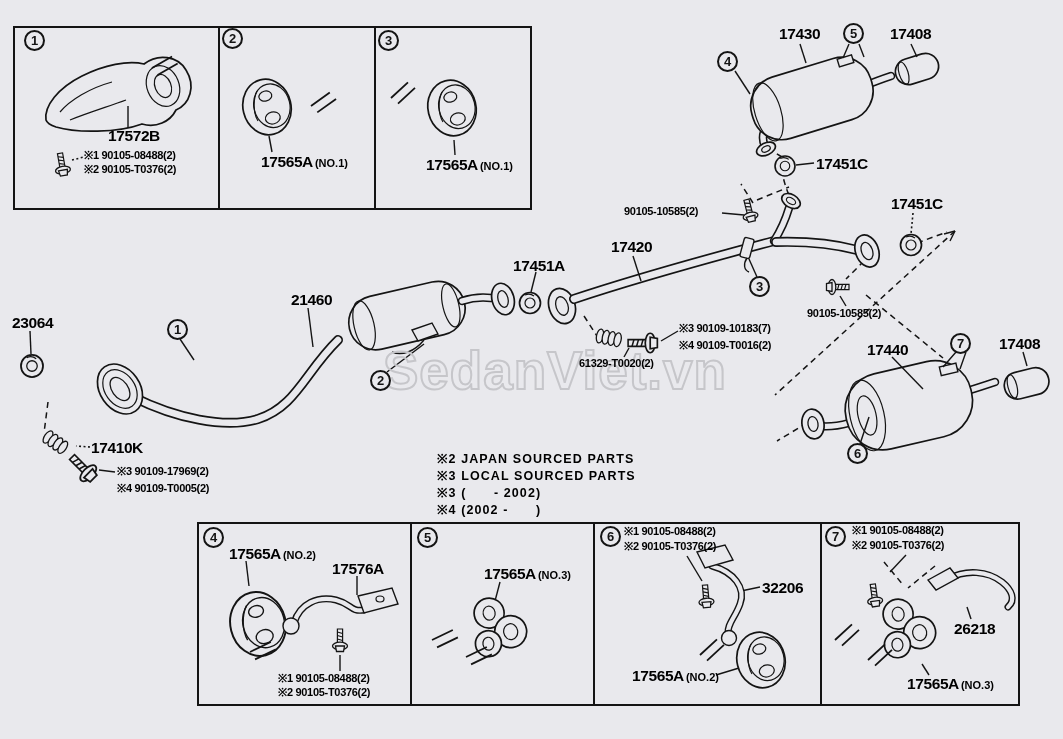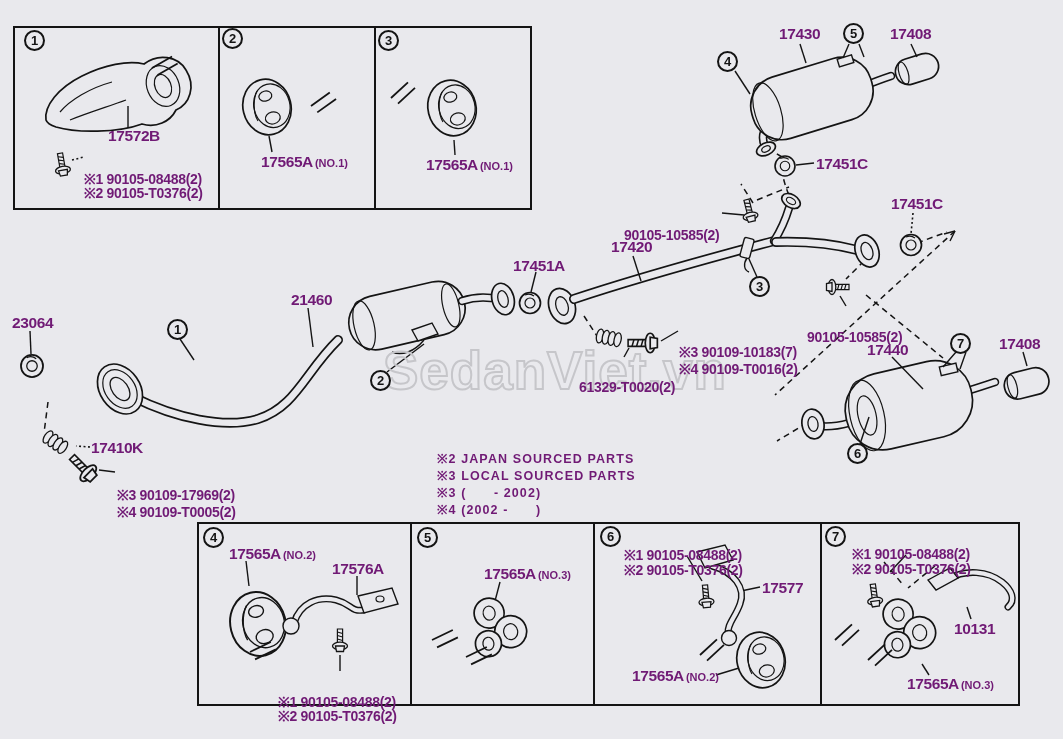--- a/index.html
+++ b/index.html
@@ -12,23 +12,23 @@
   .pO{stroke:#141414;stroke-width:10;fill:none;stroke-linecap:round}
   .pI{stroke:#e9e9ed;stroke-width:6.6;fill:none;stroke-linecap:round}
   .pO2{stroke:#141414;stroke-width:8.5;fill:none;stroke-linecap:round}
   .pI2{stroke:#e9e9ed;stroke-width:5.4;fill:none;stroke-linecap:round}
   .pO3{stroke:#141414;stroke-width:7;fill:none;stroke-linecap:round}
   .pI3{stroke:#e9e9ed;stroke-width:4.2;fill:none;stroke-linecap:round}
   .ld{stroke:#141414;stroke-width:1.4;fill:none}
   .dsh{stroke:#141414;stroke-width:1.5;fill:none;stroke-dasharray:6 4.5}
   .dot{stroke:#141414;stroke-width:1.6;fill:none;stroke-dasharray:2 2.5}
   .bx{stroke:#141414;stroke-width:2;fill:none}
-  .lbl{position:absolute;font-weight:700;color:#701a75;white-space:nowrap;line-height:1;}
+  .lbl{position:absolute;font-weight:700;color:#000000;white-space:nowrap;line-height:1;}
   .fs15{font-size:15.5px;letter-spacing:-0.4px;}
-  .fs12{font-size:14px;letter-spacing:-0.3px;margin-top:22px;}
+  .fs12{font-size:11px;letter-spacing:-0.3px;}
   .sub{font-size:11px;letter-spacing:0;margin-left:2px;font-weight:700;}
   .note{font-size:12.5px;letter-spacing:1.1px;white-space:pre;}
   .co{position:absolute;width:21px;height:21px;border:2px solid #141414;border-radius:50%;
       font-size:13px;line-height:17px;font-weight:700;text-align:center;color:#141414;
       box-sizing:border-box;background:#e9e9ed;}
   .wm{position:absolute;left:383px;top:340px;font-size:53px;font-weight:700;letter-spacing:1px;
       color:transparent;-webkit-text-stroke:2px #c6c6ca;}
 </style>
 </head>
 <body>
@@ -345,21 +345,21 @@
 
 <div class="lbl fs15" style="left:229px;top:546px"><span>17565A</span><span class="sub">(NO.2)</span></div>
 <div class="lbl fs15" style="left:332px;top:561px">17576A</div>
 <div class="lbl fs12" style="left:278px;top:673px">※1 90105-08488(2)</div>
 <div class="lbl fs12" style="left:278px;top:687px">※2 90105-T0376(2)</div>
 
 <div class="lbl fs15" style="left:484px;top:566px"><span>17565A</span><span class="sub">(NO.3)</span></div>
 
 <div class="lbl fs12" style="left:624px;top:526px">※1 90105-08488(2)</div>
 <div class="lbl fs12" style="left:624px;top:541px">※2 90105-T0376(2)</div>
-<div class="lbl fs15" style="left:762px;top:580px">17577</div>
+<div class="lbl fs15" style="left:762px;top:580px">32206</div>
 <div class="lbl fs15" style="left:632px;top:668px"><span>17565A</span><span class="sub">(NO.2)</span></div>
 
 <div class="lbl fs12" style="left:852px;top:525px">※1 90105-08488(2)</div>
 <div class="lbl fs12" style="left:852px;top:540px">※2 90105-T0376(2)</div>
-<div class="lbl fs15" style="left:954px;top:621px">10131</div>
+<div class="lbl fs15" style="left:954px;top:621px">26218</div>
 <div class="lbl fs15" style="left:907px;top:676px"><span>17565A</span><span class="sub">(NO.3)</span></div>
 
 </div>
 
 </body></html>

